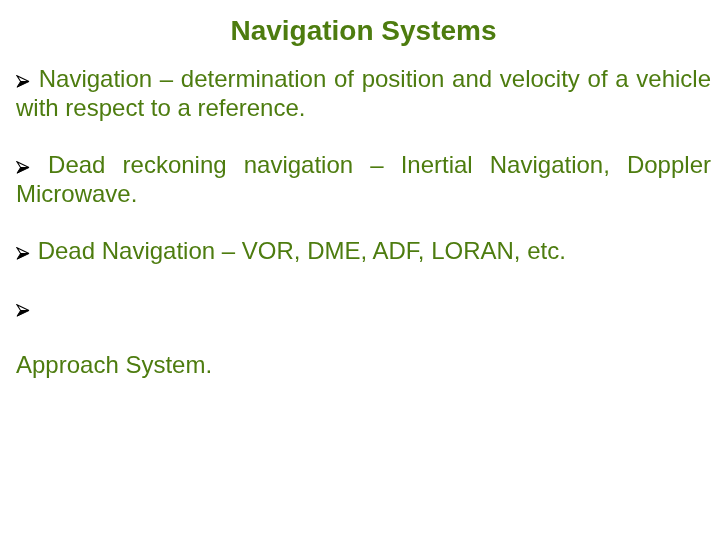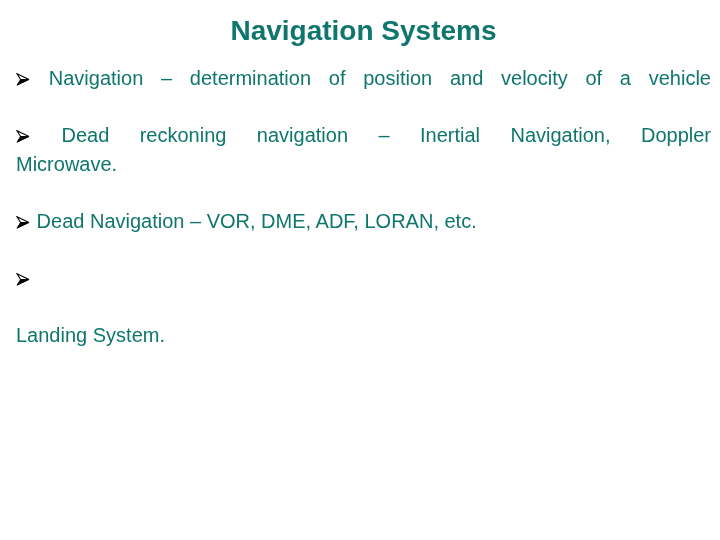--- a/index.html
+++ b/index.html
@@ -9,33 +9,33 @@
     height: 540px;
     background: #ffffff;
     overflow: hidden;
   }
   .slide {
     box-sizing: border-box;
     width: 720px;
     height: 540px;
     padding: 14px 9px 0 16px;
     font-family: "Liberation Sans", "DejaVu Sans", sans-serif;
-    color: #0f766e;
+    color: #4d7c0f;
     background: #ffffff;
   }
   .title {
     margin: 0 0 16px 0;
     text-align: center;
     font-size: 28px;
     line-height: 34px;
     font-weight: bold;
   }
   .para {
     margin: 7px 0 28px 0;
-    font-size: 20px;
+    font-size: 24px;
     line-height: 29px;
   }
   .line { text-align: left; }
   .line.stretch {
     text-align: justify;
     text-align-last: justify;
   }
   .bullet {
     display: inline-block;
     width: 15px;
@@ -53,20 +53,21 @@
 
 <div class="slide">
 
   <h1 class="title">Navigation Systems</h1>
 
   <div class="para">
     <div class="line stretch"><span class="bullet"><svg viewBox="0 0 14 13" xmlns="http://www.w3.org/2000/svg">
             <path d="M1 0.8 L13 6.5 L4.6 6.5 Z" fill="#ffffff" stroke="#000000" stroke-width="1.1"></path>
             <path d="M1 12.2 L13 6.5 L4.6 6.5 Z" fill="#000000" stroke="#000000" stroke-width="1"></path>
           </svg></span> <span>Navigation – determination of position and velocity of a vehicle</span></div>
+    <div class="line">with respect to a reference.</div>
   </div>
 
   <div class="para">
     <div class="line stretch"><span class="bullet"><svg viewBox="0 0 14 13" xmlns="http://www.w3.org/2000/svg">
             <path d="M1 0.8 L13 6.5 L4.6 6.5 Z" fill="#ffffff" stroke="#000000" stroke-width="1.1"></path>
             <path d="M1 12.2 L13 6.5 L4.6 6.5 Z" fill="#000000" stroke="#000000" stroke-width="1"></path>
           </svg></span> <span>Dead reckoning navigation – Inertial Navigation, Doppler</span></div>
     <div class="line">Microwave.</div>
   </div>
 
@@ -78,16 +79,16 @@
   </div>
 
   <div class="para">
     <div class="line"><span class="bullet"><svg viewBox="0 0 14 13" xmlns="http://www.w3.org/2000/svg">
             <path d="M1 0.8 L13 6.5 L4.6 6.5 Z" fill="#ffffff" stroke="#000000" stroke-width="1.1"></path>
             <path d="M1 12.2 L13 6.5 L4.6 6.5 Z" fill="#000000" stroke="#000000" stroke-width="1"></path>
           </svg></span> </div>
   </div>
 
   <div class="para">
-    <div class="line">Landing System.</div>
+    <div class="line">Approach System.</div>
   </div>
 
 </div>
 
 </body></html>

